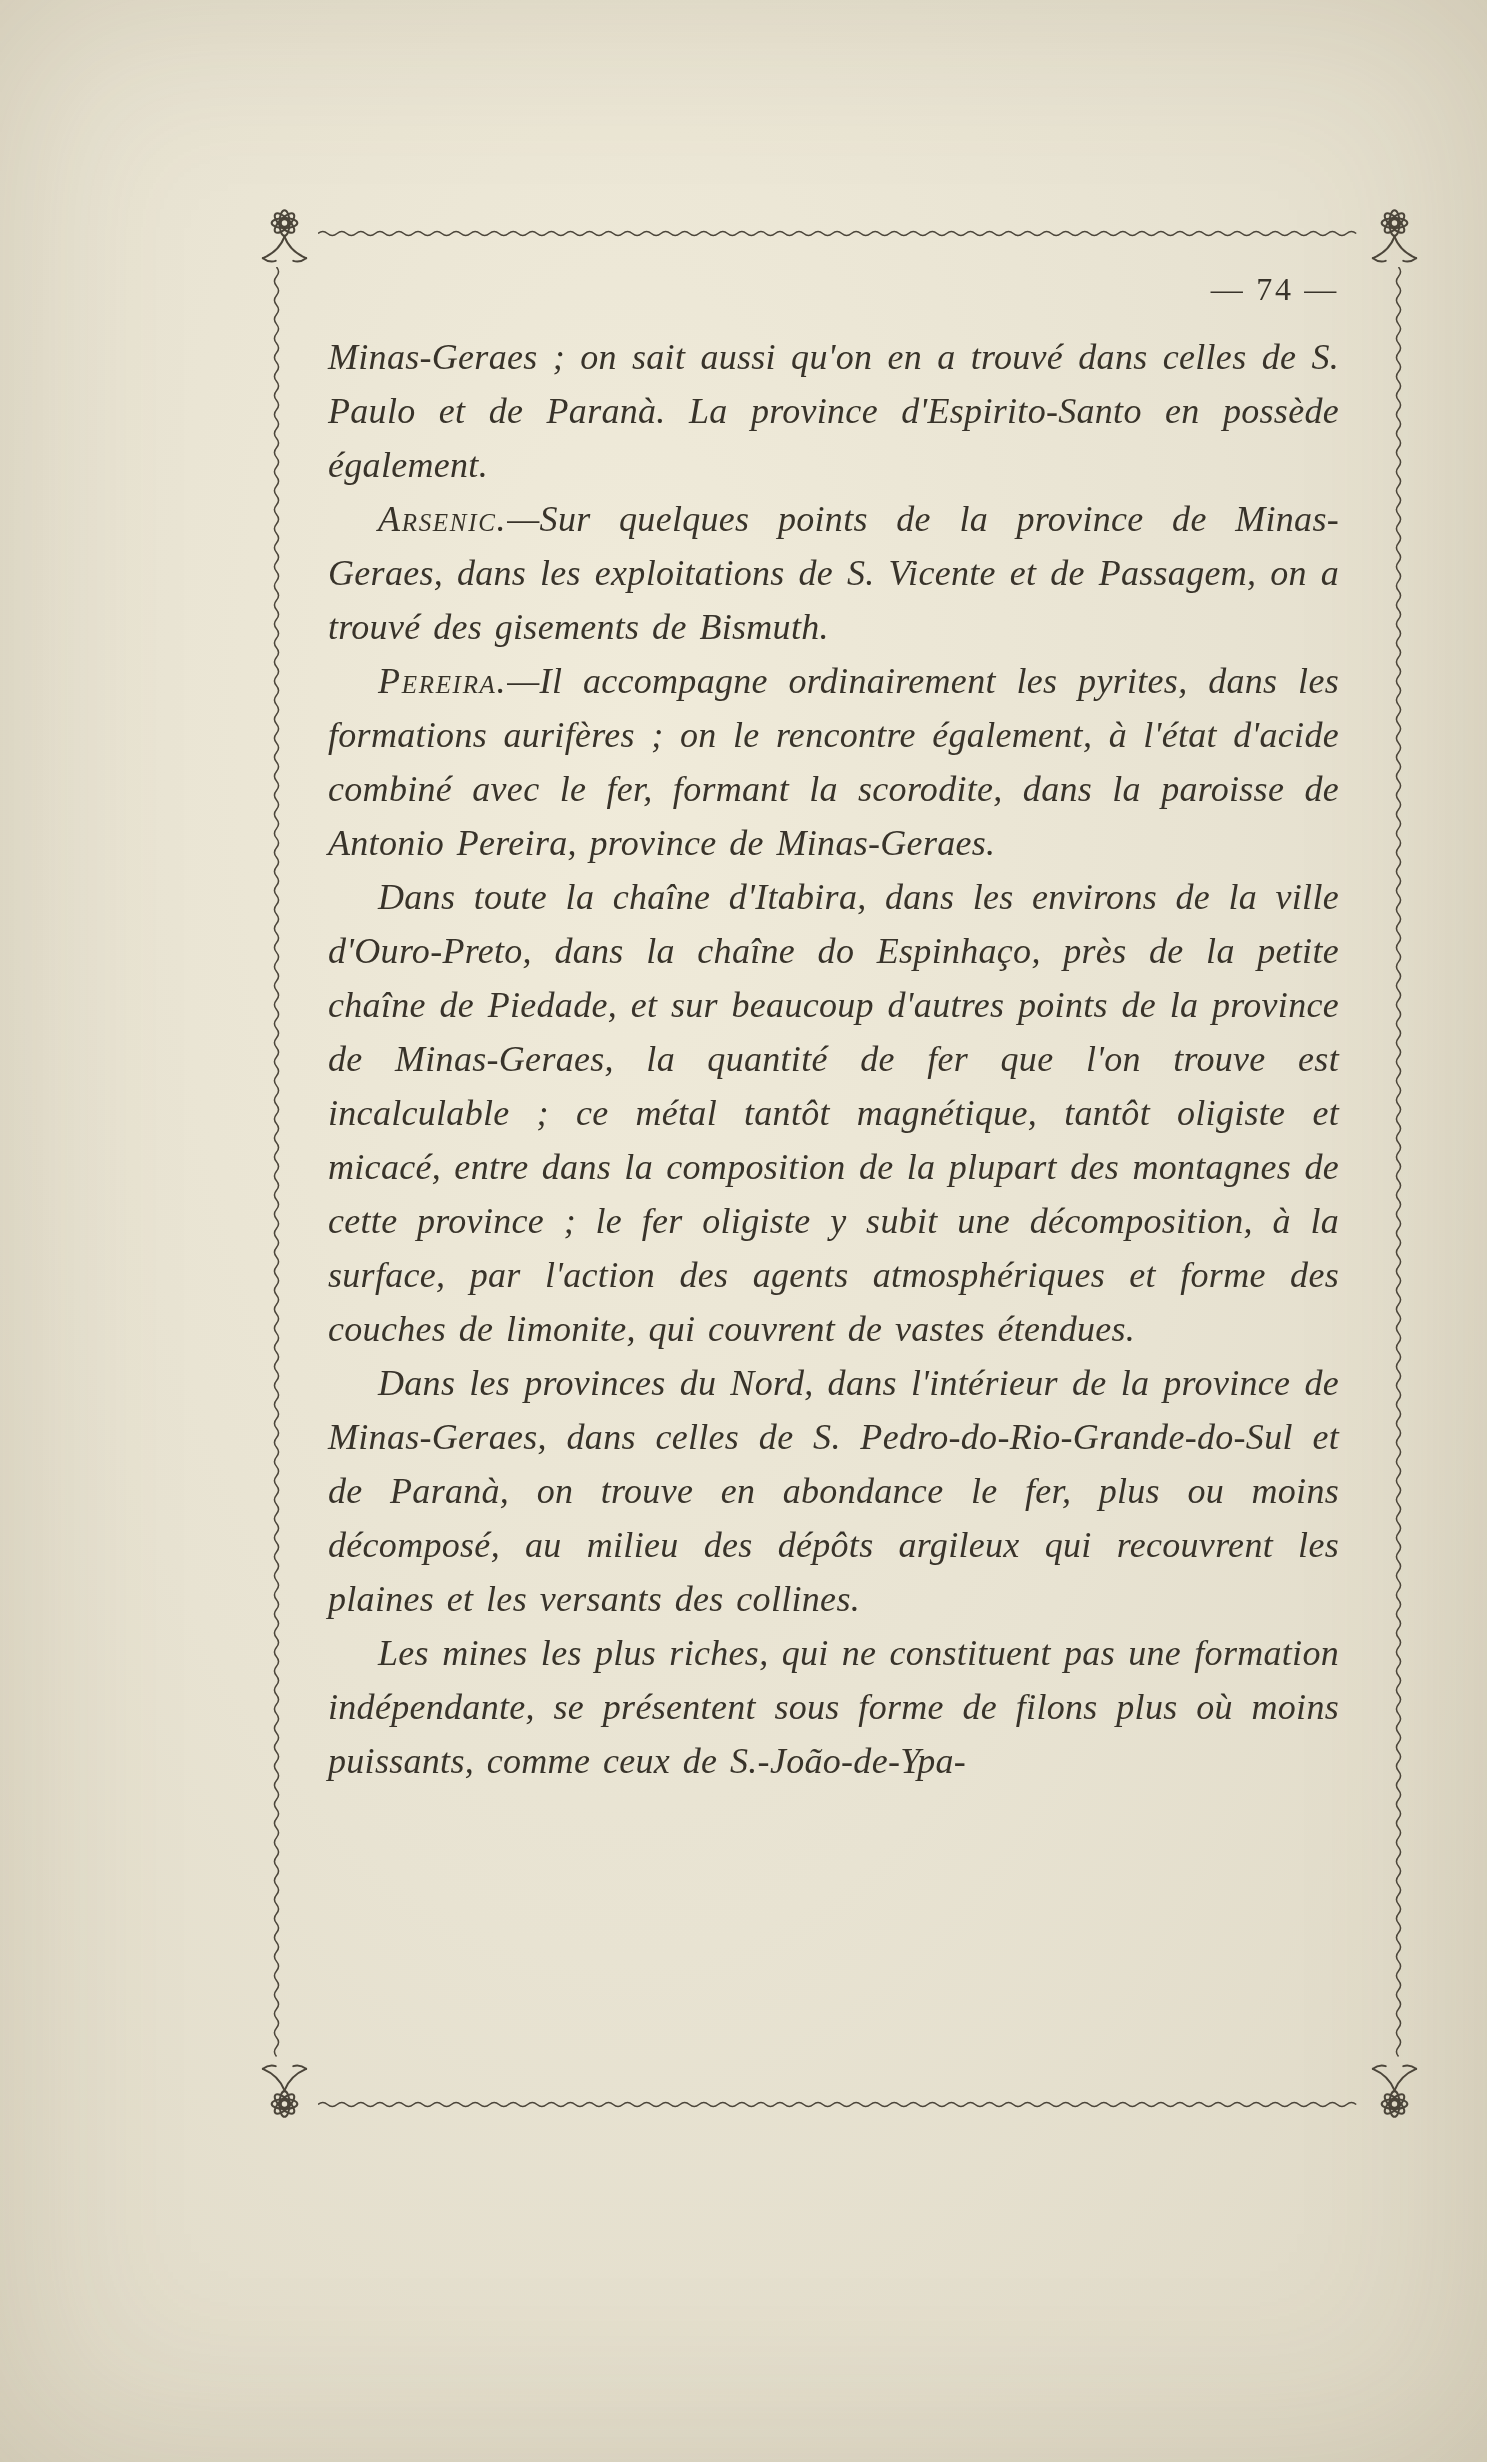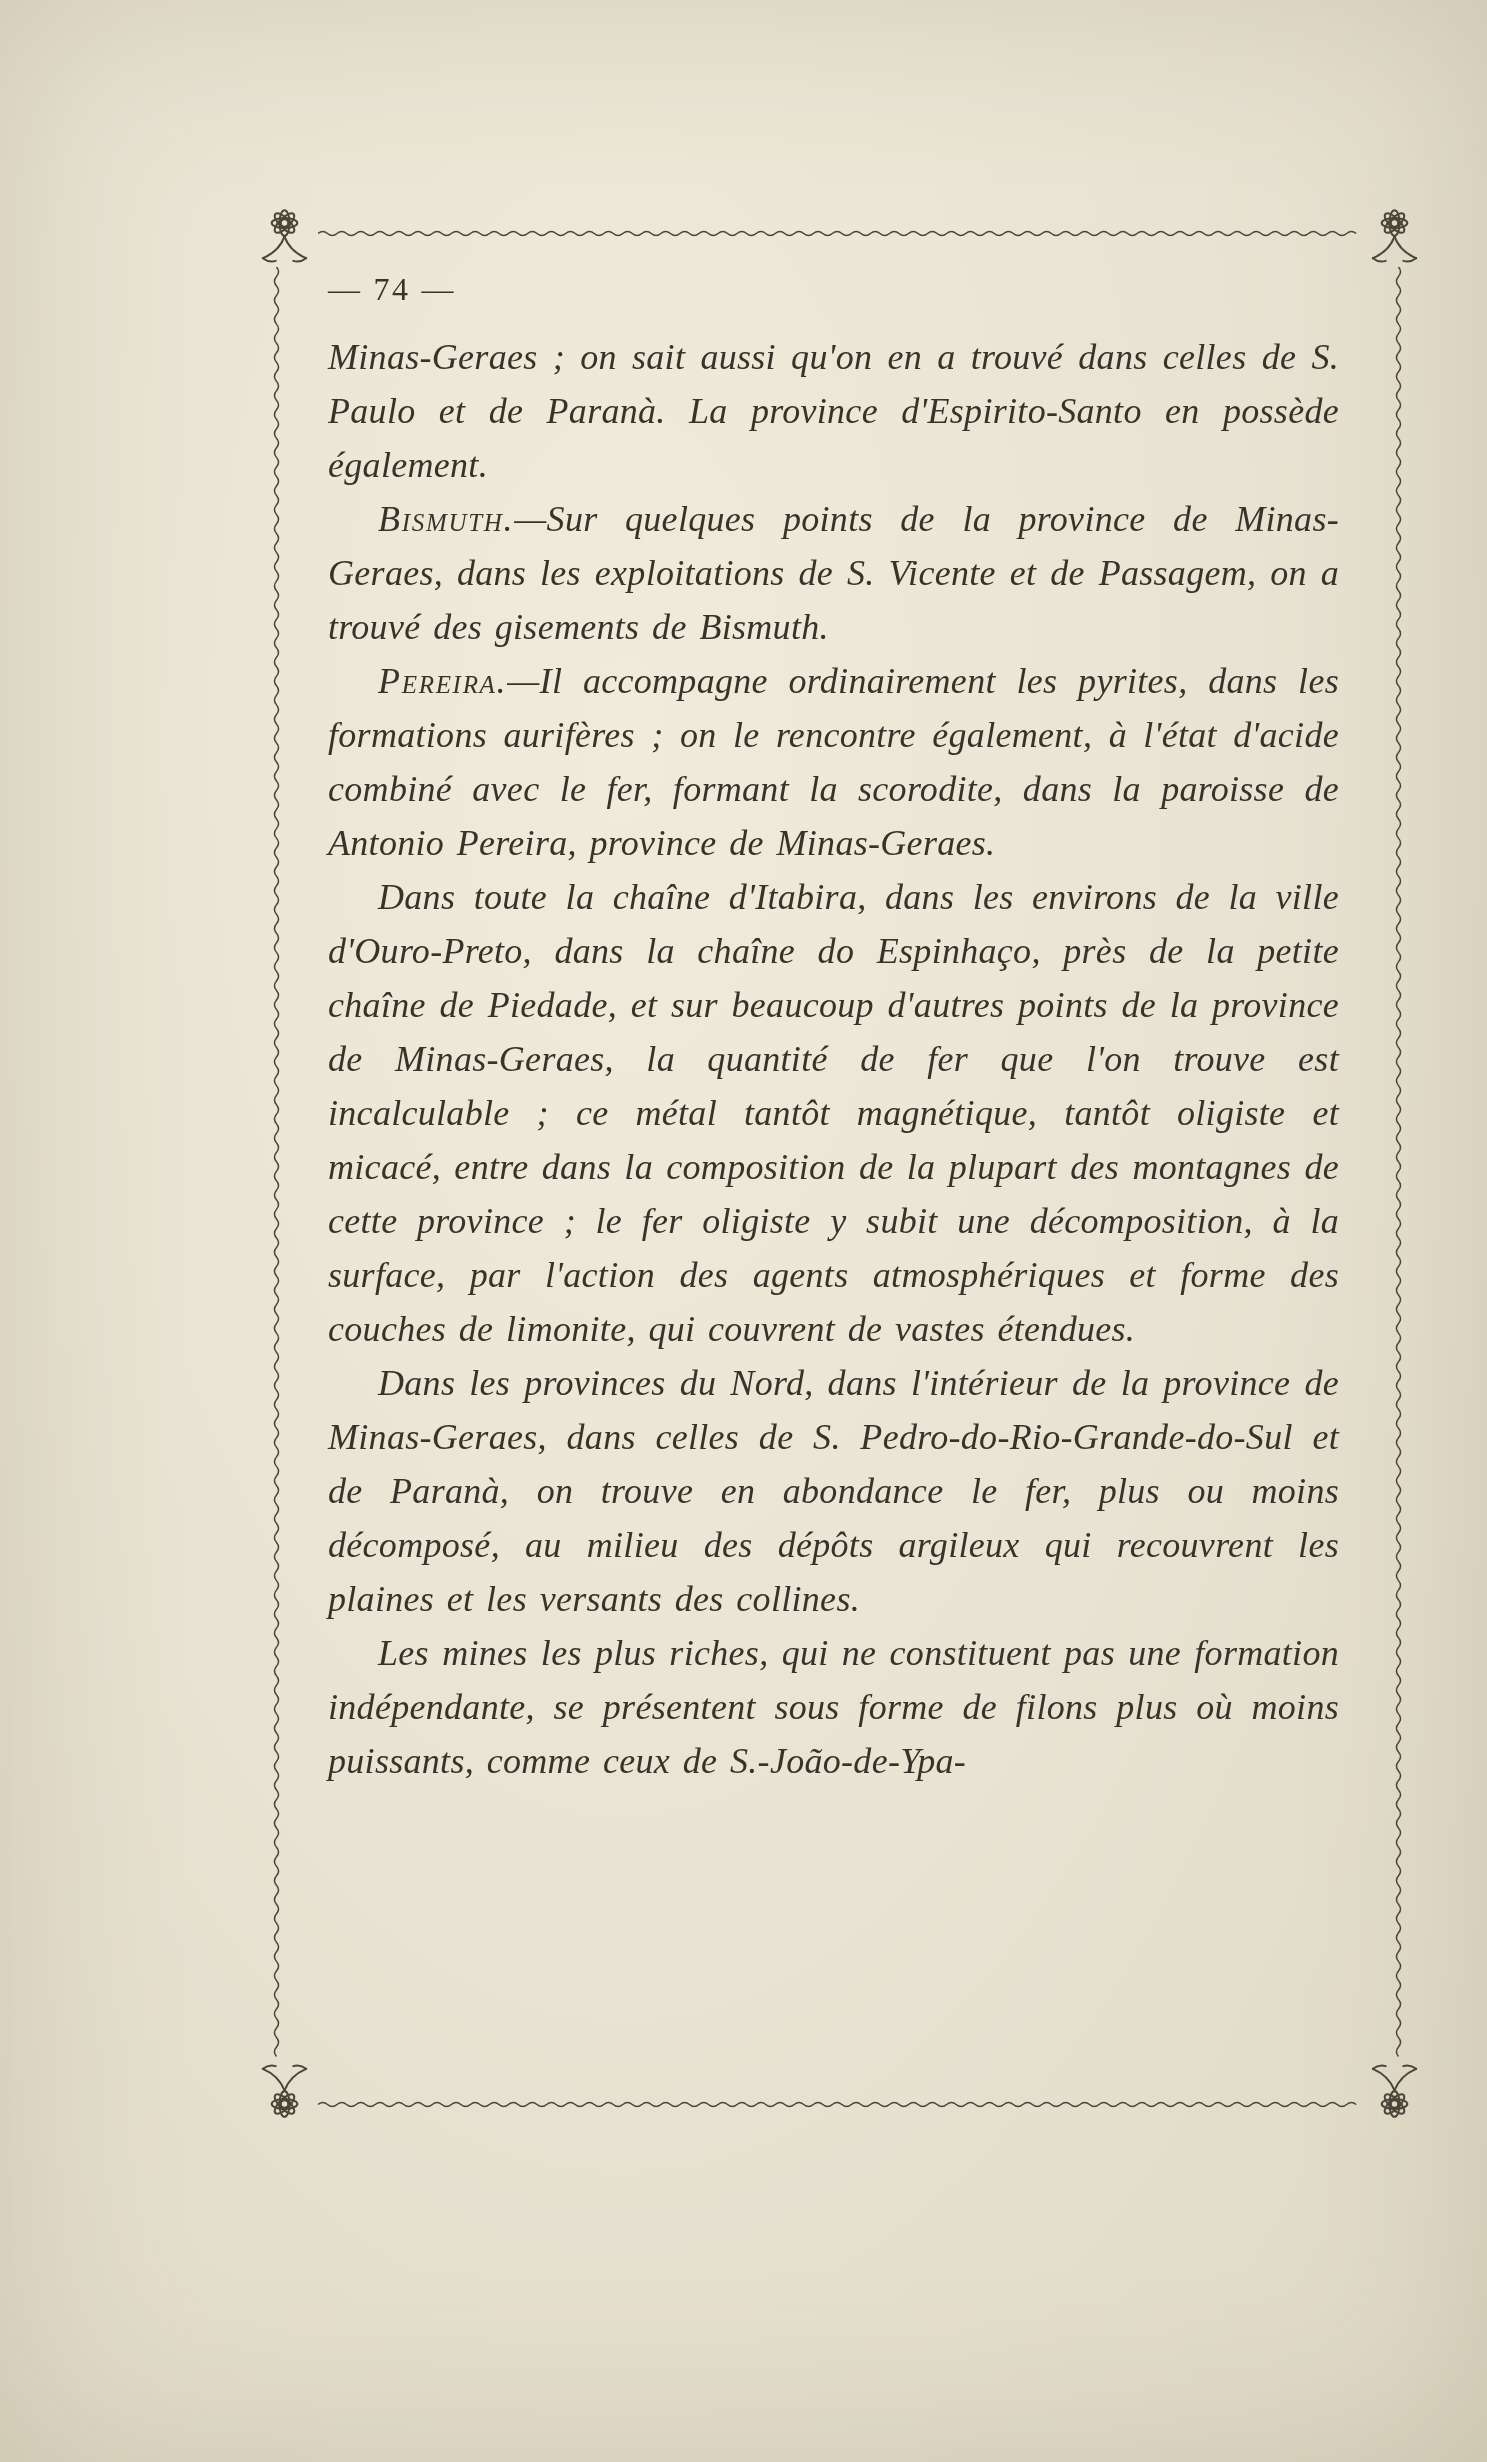--- a/index.html
+++ b/index.html
@@ -26,21 +26,21 @@
   .wave-top    { left: 318px;  top: 228px; }
   .wave-bottom { left: 318px;  top: 2099px; }
   .wave-left   { left: 271px;  top: 267px; }
   .wave-right  { left: 1393px; top: 267px; }
   .text-block {
     position: absolute;
     left: 328px; top: 271px;
     width: 1011px;
   }
   .page-number {
-    text-align: left;
+    text-align: right;
     font-size: 32px;
     letter-spacing: 2.7px;
     margin: 0 0 22px 0;
   }
   .para {
     margin: 0;
     font-size: 36px;
     line-height: 54px;
     text-align: justify;
     text-indent: 50px;
@@ -131,21 +131,21 @@
 </svg>
 <svg class="wave wave-right" width="11" height="1795" viewBox="0 0 16 2640">
   <path fill="none" stroke="#4b453a" stroke-width="2.2" d="M 8 0 Q 14 7 8 14 T 8 28 T 8 42 T 8 56 T 8 70 T 8 84 T 8 98 T 8 112 T 8 126 T 8 140 T 8 154 T 8 168 T 8 182 T 8 196 T 8 210 T 8 224 T 8 238 T 8 252 T 8 266 T 8 280 T 8 294 T 8 308 T 8 322 T 8 336 T 8 350 T 8 364 T 8 378 T 8 392 T 8 406 T 8 420 T 8 434 T 8 448 T 8 462 T 8 476 T 8 490 T 8 504 T 8 518 T 8 532 T 8 546 T 8 560 T 8 574 T 8 588 T 8 602 T 8 616 T 8 630 T 8 644 T 8 658 T 8 672 T 8 686 T 8 700 T 8 714 T 8 728 T 8 742 T 8 756 T 8 770 T 8 784 T 8 798 T 8 812 T 8 826 T 8 840 T 8 854 T 8 868 T 8 882 T 8 896 T 8 910 T 8 924 T 8 938 T 8 952 T 8 966 T 8 980 T 8 994 T 8 1008 T 8 1022 T 8 1036 T 8 1050 T 8 1064 T 8 1078 T 8 1092 T 8 1106 T 8 1120 T 8 1134 T 8 1148 T 8 1162 T 8 1176 T 8 1190 T 8 1204 T 8 1218 T 8 1232 T 8 1246 T 8 1260 T 8 1274 T 8 1288 T 8 1302 T 8 1316 T 8 1330 T 8 1344 T 8 1358 T 8 1372 T 8 1386 T 8 1400 T 8 1414 T 8 1428 T 8 1442 T 8 1456 T 8 1470 T 8 1484 T 8 1498 T 8 1512 T 8 1526 T 8 1540 T 8 1554 T 8 1568 T 8 1582 T 8 1596 T 8 1610 T 8 1624 T 8 1638 T 8 1652 T 8 1666 T 8 1680 T 8 1694 T 8 1708 T 8 1722 T 8 1736 T 8 1750 T 8 1764 T 8 1778 T 8 1792 T 8 1806 T 8 1820 T 8 1834 T 8 1848 T 8 1862 T 8 1876 T 8 1890 T 8 1904 T 8 1918 T 8 1932 T 8 1946 T 8 1960 T 8 1974 T 8 1988 T 8 2002 T 8 2016 T 8 2030 T 8 2044 T 8 2058 T 8 2072 T 8 2086 T 8 2100 T 8 2114 T 8 2128 T 8 2142 T 8 2156 T 8 2170 T 8 2184 T 8 2198 T 8 2212 T 8 2226 T 8 2240 T 8 2254 T 8 2268 T 8 2282 T 8 2296 T 8 2310 T 8 2324 T 8 2338 T 8 2352 T 8 2366 T 8 2380 T 8 2394 T 8 2408 T 8 2422 T 8 2436 T 8 2450 T 8 2464 T 8 2478 T 8 2492 T 8 2506 T 8 2520 T 8 2534 T 8 2548 T 8 2562 T 8 2576 T 8 2590 T 8 2604 T 8 2618 T 8 2632"></path>
 </svg>
 
 <main class="text-block">
   <div class="page-number">— 74 —</div>
 
   <p class="para first"><span class="lead"></span><span>Minas-Geraes ; on sait aussi qu'on en a trouvé dans celles de S. Paulo et de Paranà. La province d'Espirito-Santo en possède également.</span></p>
 
-  <p class="para"><span class="lead">Bismuth.</span><span>—Sur quelques points de la province de Minas-Geraes, dans les exploitations de S. Vicente et de Passagem, on a trouvé des gisements de Bismuth.</span></p>
+  <p class="para"><span class="lead">Arsenic.</span><span>—Sur quelques points de la province de Minas-Geraes, dans les exploitations de S. Vicente et de Passagem, on a trouvé des gisements de Bismuth.</span></p>
 
   <p class="para"><span class="lead">Pereira.</span><span>—Il accompagne ordinairement les pyrites, dans les formations aurifères ; on le rencontre également, à l'état d'acide combiné avec le fer, formant la scorodite, dans la paroisse de Antonio Pereira, province de Minas-Geraes.</span></p>
 
 
   <p class="para"><span class="lead"></span><span>Dans toute la chaîne d'Itabira, dans les environs de la ville d'Ouro-Preto, dans la chaîne do Espinhaço, près de la petite chaîne de Piedade, et sur beaucoup d'autres points de la province de Minas-Geraes, la quantité de fer que l'on trouve est incalculable ; ce métal tantôt magnétique, tantôt oligiste et micacé, entre dans la composition de la plupart des montagnes de cette province ; le fer oligiste y subit une décomposition, à la surface, par l'action des agents atmosphériques et forme des couches de limonite, qui couvrent de vastes étendues.</span></p>
 
   <p class="para"><span class="lead"></span><span>Dans les provinces du Nord, dans l'intérieur de la province de Minas-Geraes, dans celles de S. Pedro-do-Rio-Grande-do-Sul et de Paranà, on trouve en abondance le fer, plus ou moins décomposé, au milieu des dépôts argileux qui recouvrent les plaines et les versants des collines.</span></p>
 
   <p class="para"><span class="lead"></span><span>Les mines les plus riches, qui ne constituent pas une formation indépendante, se présentent sous forme de filons plus où moins puissants, comme ceux de S.-João-de-Ypa-</span></p>
 </main>

